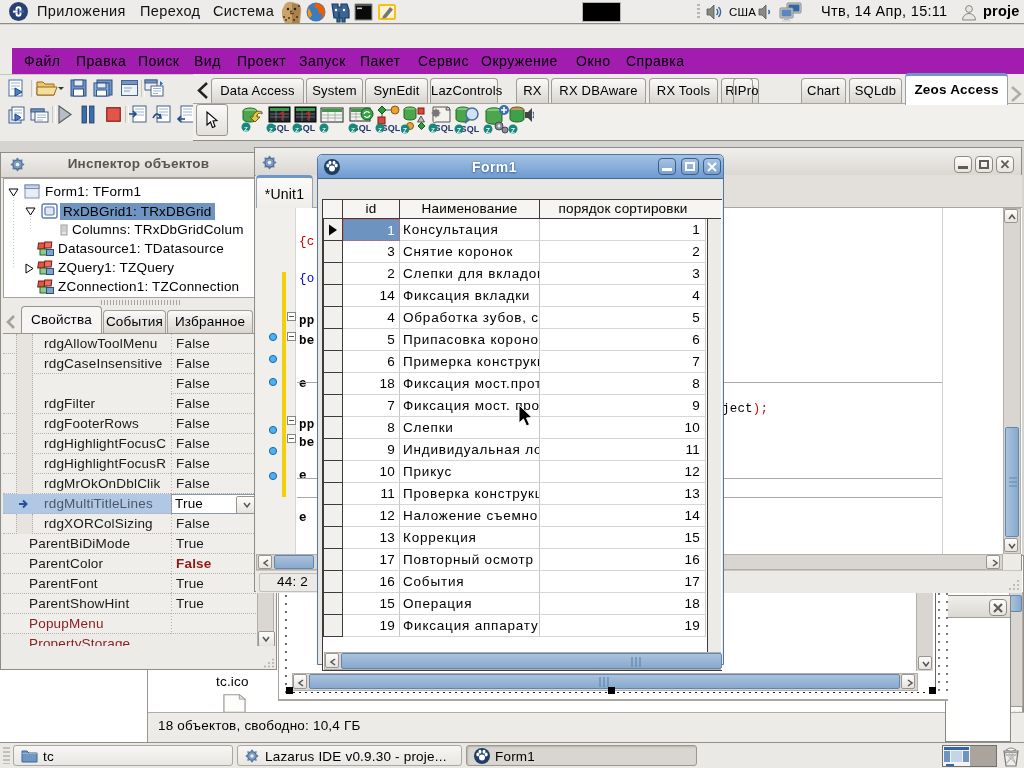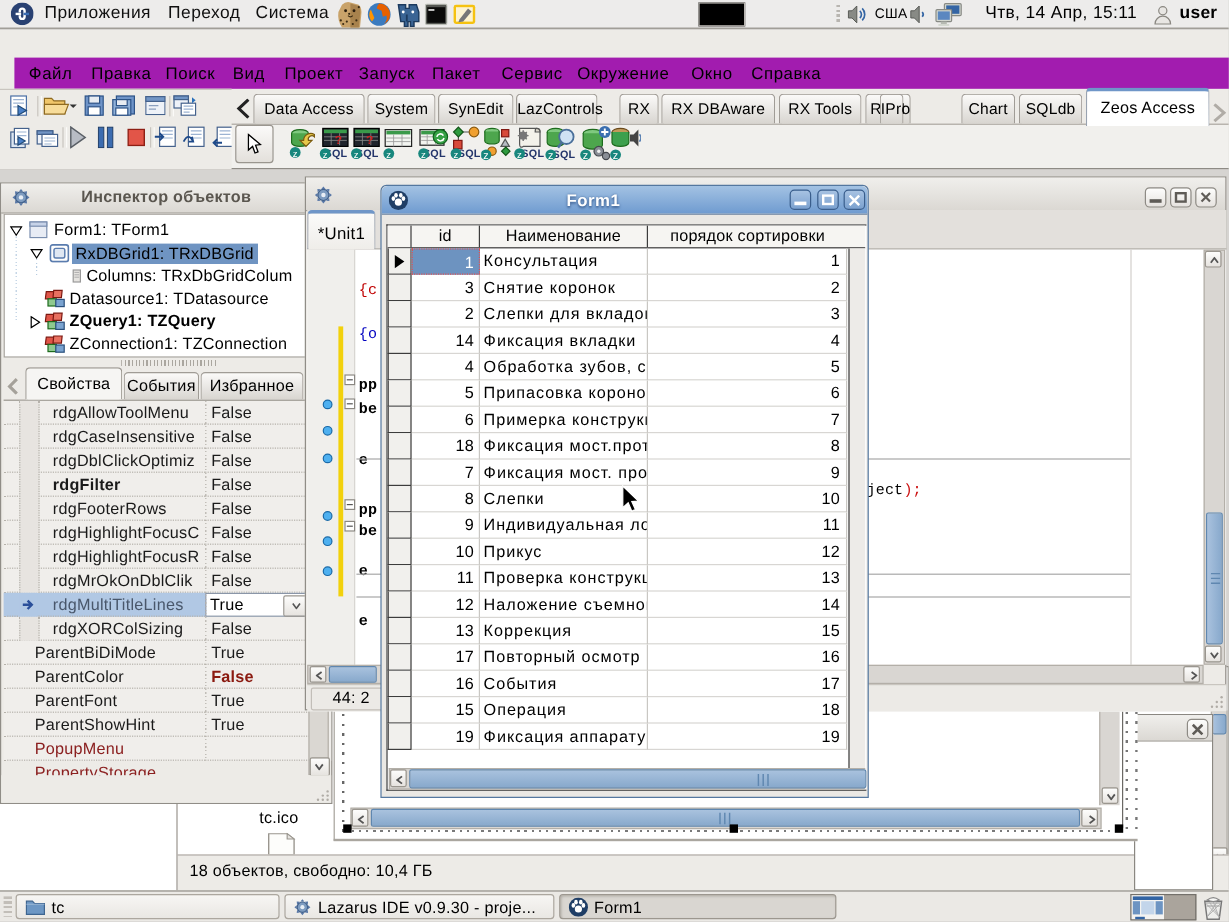--- a/index.html
+++ b/index.html
@@ -11,21 +11,21 @@
   .tbtn{position:absolute;top:3px;width:18px;height:17px;border:1px solid #8e8b85;border-radius:4px;
         background:linear-gradient(#fdfdfc,#e6e3df);box-sizing:border-box;}
   .tbtn:before{content:"";position:absolute;}
   .btnmin:before{left:3px;right:3px;bottom:3px;height:3px;background:#5f5c57;}
   .btnmax:before{left:3px;right:3px;top:3px;bottom:3px;border:2px solid #5f5c57;}
   .btnx:before{content:"✕";left:0;right:0;top:0;bottom:0;color:#5f5c57;font-weight:bold;
         font-size:13px;line-height:15px;text-align:center;}
   .gear{width:17px;height:17px;}
   .ptab{position:absolute;top:4px;height:25px;box-sizing:border-box;border:1px solid #a09c96;border-bottom:none;
         border-radius:4px 4px 0 0;background:linear-gradient(#fbfaf9,#d8d5d0);text-align:center;font-size:13px;padding-top:4px;}
-  .ptabact{top:-1px;height:32px;background:#fff;border-color:#98a2b0;border-top:3px solid #6f96c8;padding-top:6px;font-size:13.5px;z-index:3;}
+  .ptabact{top:-1px;height:32px;background:#fff;border-color:#98a2b0;border-top:3px solid #6f96c8;padding-top:6px;font-size:13.5px;z-index:3;font-weight:bold;}
   .zi{position:absolute;top:30px;width:26px;height:30px;}
   .foldbx{position:absolute;width:9px;height:9px;border:1px solid #8a8781;background:#fff;box-sizing:border-box;}
   .foldbx:before{content:"";position:absolute;left:1px;right:1px;top:3px;height:1px;background:#555;}
   .sbtn{position:absolute;width:14px;height:14px;background:linear-gradient(#fdfdfc,#e6e3df);border:1px solid #9a968f;border-radius:2px;box-sizing:border-box;}
   .cell{height:22px;border-right:1px solid #c9c7c3;border-bottom:1px solid #d8d6d3;box-sizing:border-box;}
   .namecell{overflow:hidden;}
   .namecell span{letter-spacing:0.8px;}
   .fbtn{position:absolute;top:3px;width:18px;height:17px;border:1px solid #3a5e8c;border-radius:4px;background:linear-gradient(#a7c2e2,#7ba1cf);box-sizing:border-box;}
 </style>
 </head>
@@ -149,21 +149,21 @@
 
     <svg class="abs" style="left:21px;top:84px" width="9" height="11" viewBox="0 0 9 11">
         <path d="M1,1 L8,5.5 L1,10 Z" fill="#fff" stroke="#000"></path>
       </svg>
     <svg class="abs" style="left:33px;top:80px" width="18" height="17" viewBox="0 0 18 17">
       <rect x="2" y="3" width="7" height="6" fill="#e05548" stroke="#7c1810" transform="skewX(-8)"></rect>
       <rect x="8" y="2" width="7" height="6" fill="#e87060" stroke="#7c1810" transform="skewX(-6)"></rect>
       <rect x="3" y="9" width="7" height="6" fill="#8fc98f" stroke="#1d6b1d"></rect>
       <rect x="9.5" y="9.5" width="7" height="6" fill="#7aa3d0" stroke="#2a4f7c"></rect>
     </svg>
-    <span class="abs" style="left:54px;top:81px;font-weight:bold;">ZQuery1: TZQuery</span>
+    <span class="abs" style="left:54px;top:81px;">ZQuery1: TZQuery</span>
 
     <svg class="abs" style="left:33px;top:99px" width="18" height="17" viewBox="0 0 18 17">
       <rect x="2" y="3" width="7" height="6" fill="#e05548" stroke="#7c1810" transform="skewX(-8)"></rect>
       <rect x="8" y="2" width="7" height="6" fill="#e87060" stroke="#7c1810" transform="skewX(-6)"></rect>
       <rect x="3" y="9" width="7" height="6" fill="#8fc98f" stroke="#1d6b1d"></rect>
       <rect x="9.5" y="9.5" width="7" height="6" fill="#7aa3d0" stroke="#2a4f7c"></rect>
     </svg>
     <span class="abs" style="left:54px;top:100px;">ZConnection1: TZConnection</span>
 
     <div class="abs" style="left:9px;top:18px;width:1px;height:72px;background:repeating-linear-gradient(#b8cce0 0 1px,transparent 1px 3px);"></div>
@@ -185,27 +185,24 @@
       </div>
     <div class="abs" style="left:168px;top:0px;width:87px;height:20px;border-bottom:1px dotted #b5b1aa;box-sizing:border-box;">
         <span class="abs" style="left:5px;top:2px;color:#1a1a1a;">False</span>
       </div>
     <div class="abs" style="left:0;top:20px;width:168px;height:20px;border-bottom:1px dotted #b5b1aa;box-sizing:border-box;">
         <span class="abs" style="left:41px;top:2px;color:#1a1a1a;white-space:nowrap;">rdgCaseInsensitive</span>
       </div>
     <div class="abs" style="left:168px;top:20px;width:87px;height:20px;border-bottom:1px dotted #b5b1aa;box-sizing:border-box;">
         <span class="abs" style="left:5px;top:2px;color:#1a1a1a;">False</span>
       </div>
-    <div class="abs" style="left:0;top:40px;width:168px;height:20px;border-bottom:1px dotted #b5b1aa;box-sizing:border-box;">
-        <span class="abs" style="left:41px;top:2px;color:#1a1a1a;white-space:nowrap;">rdgDblClickOptimiz</span>
-      </div>
     <div class="abs" style="left:168px;top:40px;width:87px;height:20px;border-bottom:1px dotted #b5b1aa;box-sizing:border-box;">
         <span class="abs" style="left:5px;top:2px;color:#1a1a1a;">False</span>
       </div>
-    <div class="abs" style="left:0;top:60px;width:168px;height:20px;border-bottom:1px dotted #b5b1aa;box-sizing:border-box;font-weight:bold;">
+    <div class="abs" style="left:0;top:60px;width:168px;height:20px;border-bottom:1px dotted #b5b1aa;box-sizing:border-box;">
         <span class="abs" style="left:41px;top:2px;color:#1a1a1a;white-space:nowrap;">rdgFilter</span>
       </div>
     <div class="abs" style="left:168px;top:60px;width:87px;height:20px;border-bottom:1px dotted #b5b1aa;box-sizing:border-box;">
         <span class="abs" style="left:5px;top:2px;color:#1a1a1a;">False</span>
       </div>
     <div class="abs" style="left:0;top:80px;width:168px;height:20px;border-bottom:1px dotted #b5b1aa;box-sizing:border-box;">
         <span class="abs" style="left:41px;top:2px;color:#1a1a1a;white-space:nowrap;">rdgFooterRows</span>
       </div>
     <div class="abs" style="left:168px;top:80px;width:87px;height:20px;border-bottom:1px dotted #b5b1aa;box-sizing:border-box;">
         <span class="abs" style="left:5px;top:2px;color:#1a1a1a;">False</span>
@@ -431,21 +428,21 @@
     <div class="fbtn" style="left:363px;">
         <div class="abs" style="left:3px;right:3px;top:3px;bottom:3px;border:2px solid #fff;"></div>
       </div>
     <div class="fbtn" style="left:385px;">
         <svg style="position:absolute;left:3px;top:3px" width="10" height="10" viewBox="0 0 10 10">
           <path d="M1,1 L9,9 M9,1 L1,9" stroke="#fff" stroke-width="2"></path>
         </svg>
       </div>
   </div>
 
-  <div class="abs" style="left:4px;top:32px;width:400px;height:472px;background:#fff;border:1px solid #3c3c3c;border-right:none;box-sizing:border-box;text-decoration:underline;">
+  <div class="abs" style="left:4px;top:44px;width:400px;height:472px;background:#fff;border:1px solid #3c3c3c;border-right:none;box-sizing:border-box;text-decoration:underline;">
 
     <div class="abs" style="left:0;top:0;width:398px;height:19px;background:#f6f5f2;border-bottom:1px solid #3c3c3c;box-sizing:border-box;">
       <div class="abs" style="left:0;top:0;width:20px;height:18px;border-right:1px solid #3c3c3c;box-sizing:border-box;"></div>
       <div class="abs" style="left:20px;top:0;width:57px;height:18px;border-right:1px solid #3c3c3c;box-sizing:border-box;text-align:center;padding-top:1px;">id</div>
       <div class="abs" style="left:77px;top:0;width:140px;height:18px;border-right:1px solid #3c3c3c;box-sizing:border-box;text-align:center;padding-top:1px;">Наименование</div>
       <div class="abs" style="left:217px;top:0;width:166px;height:18px;box-sizing:border-box;text-align:center;padding-top:1px;">порядок сортировки</div>
     </div>
     <div class="abs" style="left:0;top:19px;width:20px;height:22px;background:#f1f0ed;border:1px solid #3c3c3c;border-top:none;box-sizing:border-box;"></div>
       <svg class="abs" style="left:5px;top:24px" width="10" height="12" viewBox="0 0 10 12">
         <path d="M1,0.5 L9,6 L1,11.5 Z" fill="#000"></path>
@@ -948,21 +945,21 @@
     <rect x="1" y="6" width="13" height="10" rx="1" fill="#d3d7cf" stroke="#888a85"></rect>
     <rect x="2.5" y="7.5" width="10" height="7" fill="#5b87c0"></rect>
     <rect x="5" y="16" width="5" height="2" fill="#b5b9b1"></rect>
       <rect x="3" y="18" width="9" height="1.6" fill="#d3d7cf"></rect>
   </svg>
   <span class="abs" style="left:821px;top:3px;font-size:14.5px;letter-spacing:0.3px;color:#000;">Чтв, 14 Апр, 15:11</span>
   <svg class="abs" style="left:961px;top:4px" width="16" height="17" viewBox="0 0 16 17">
     <circle cx="8" cy="5" r="3.4" fill="#e8e6e3" stroke="#8a8781"></circle>
     <path d="M1.5,16 a6.5,6.5 0 0 1 13,0 z" fill="#e8e6e3" stroke="#8a8781"></path>
   </svg>
-  <span class="abs" style="left:983px;top:3px;font-size:14.5px;color:#000;font-weight:bold;">user</span>
+  <span class="abs" style="left:983px;top:3px;font-size:14.5px;color:#000;font-weight:bold;">proje</span>
 </div>
 
 <div class="abs" id="taskbar" style="left:0;top:742px;width:1024px;height:26px;background:#ebe9e5;border-top:1px solid #94908a;box-sizing:border-box;">
   <div class="abs" style="left:3px;top:4px;width:7px;height:17px;background:repeating-linear-gradient(#c2beb8 0 2px,transparent 2px 4px);"></div>
   <div class="abs" style="left:13px;top:2px;width:220px;height:21px;border:1px solid #aca79f;border-radius:3px;background:linear-gradient(#f7f6f4,#e9e7e3);box-sizing:border-box;">
     <svg class="abs" style="left:7px;top:3px" width="17" height="14" viewBox="0 0 17 14">
       <path d="M1,2 h5 l2,2 h8 v9 h-15 z" fill="#6d97c4" stroke="#3e6590" stroke-width="1"></path>
       <path d="M1,5 h15 v-0.8 h-15 z" fill="#9db9d6"></path>
     </svg>
     <span class="abs" style="left:29px;top:3px;">tc</span>

